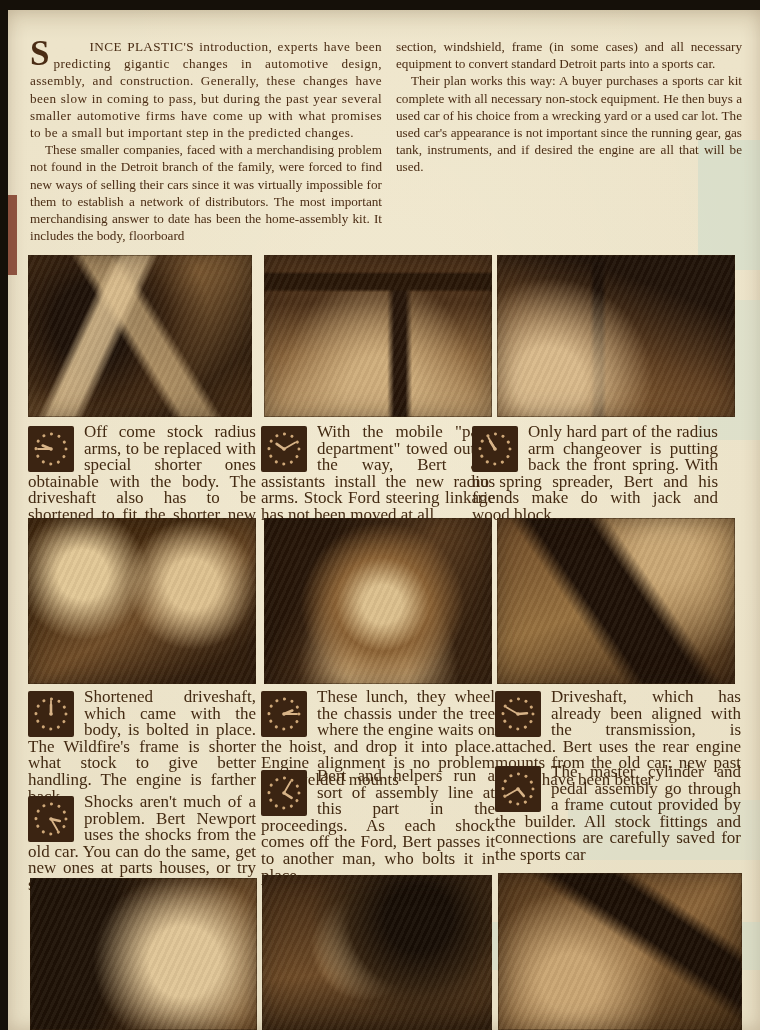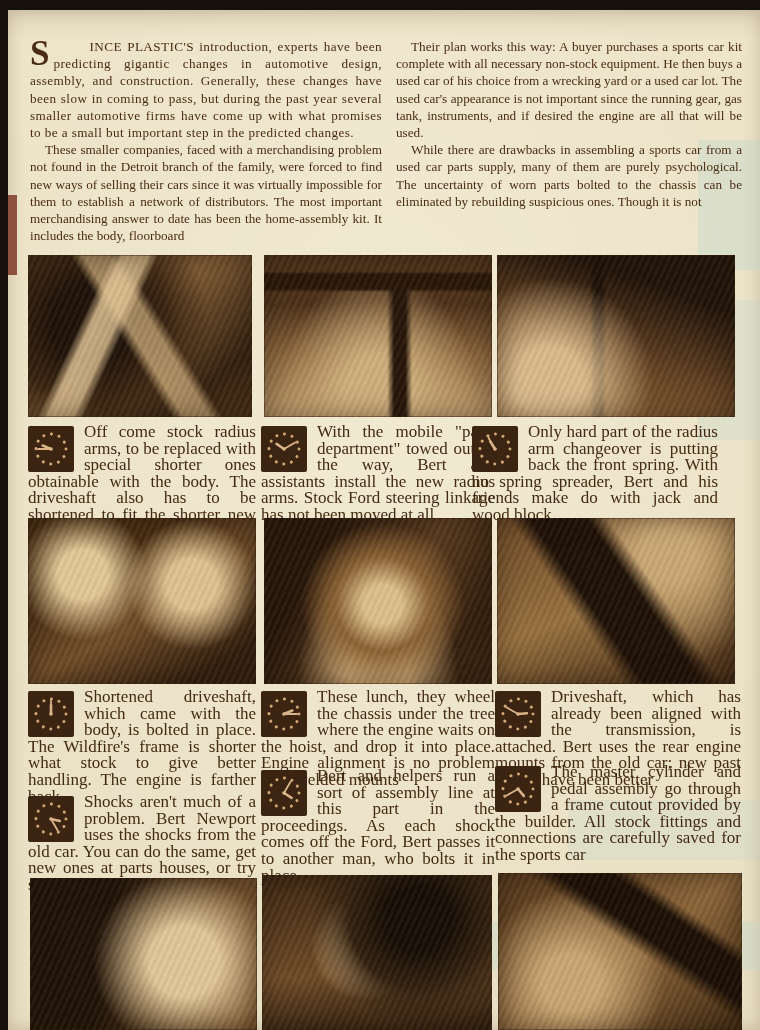--- a/index.html
+++ b/index.html
@@ -107,22 +107,22 @@
   <div class="ghost" style="left:690px;top:290px;width:62px;height:140px;background:rgba(186,214,203,.28);"></div>
   <div class="ghost" style="left:560px;top:790px;width:192px;height:60px;background:rgba(186,214,203,.22);"></div>
   <div class="ghost" style="left:470px;top:912px;width:282px;height:48px;background:rgba(186,214,203,.3);"></div>
 
   <div class="article">
     <div class="colL">
       <p><span class="dropcap">S</span><span class="smallcaps">INCE PLASTIC'S introduction, experts have been predicting gigantic changes in automotive design, assembly, and construction. Generally, these changes have been slow in coming to pass, but during the past year several smaller automotive firms have come up with what promises to be a small but important step in the predicted changes.</span></p>
       <p class="indent sp">These smaller companies, faced with a merchandising problem not found in the Detroit branch of the family, were forced to find new ways of selling their cars since it was virtually impossible for them to establish a network of distributors. The most important merchandising answer to date has been the home-assembly kit. It includes the body, floorboard</p>
     </div>
     <div class="colR">
+      <p>section, windshield, frame (in some cases) and all necessary equipment to convert standard Detroit parts into a sports car.</p>
       <p class="indent">Their plan works this way: A buyer purchases a sports car kit complete with all necessary non-stock equipment. He then buys a used car of his choice from a wrecking yard or a used car lot. The used car's appearance is not important since the running gear, gas tank, instruments, and if desired the engine are all that will be used.</p>
-      <p class="indent sp">While there are drawbacks in assembling a sports car from a used car parts supply, many of them are purely psychological. The uncertainty of worn parts bolted to the chassis can be eliminated by rebuilding suspicious ones. Though it is not</p>
     </div>
   </div>
 
   <div class="photo p1" style="left:20px;top:245px;width:224px;height:162px;"></div>
   <div class="photo p2" style="left:256px;top:245px;width:228px;height:162px;"></div>
   <div class="photo p3" style="left:489px;top:245px;width:238px;height:162px;"></div>
 
   <figure class="cap" style="left:20px;top:414px;width:228px;">
     <svg class="clock" viewBox="0 0 46 46">
       <rect x="0" y="0" width="46" height="46" rx="2"></rect>

